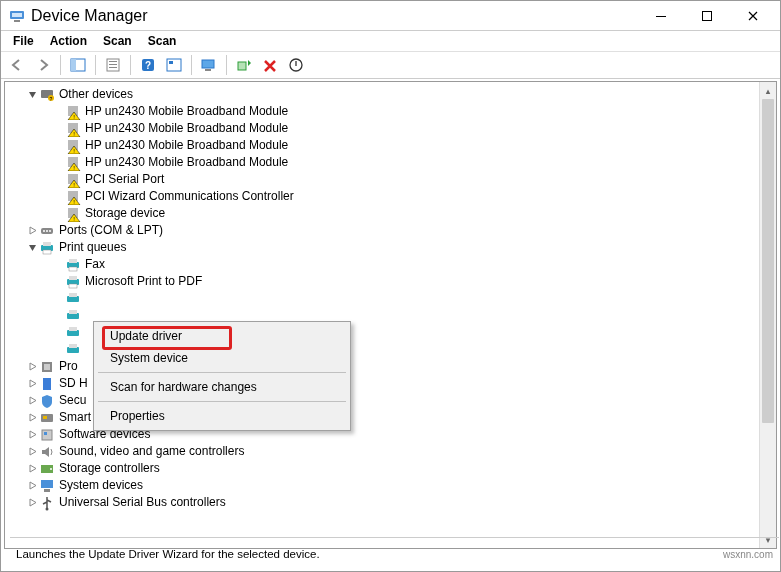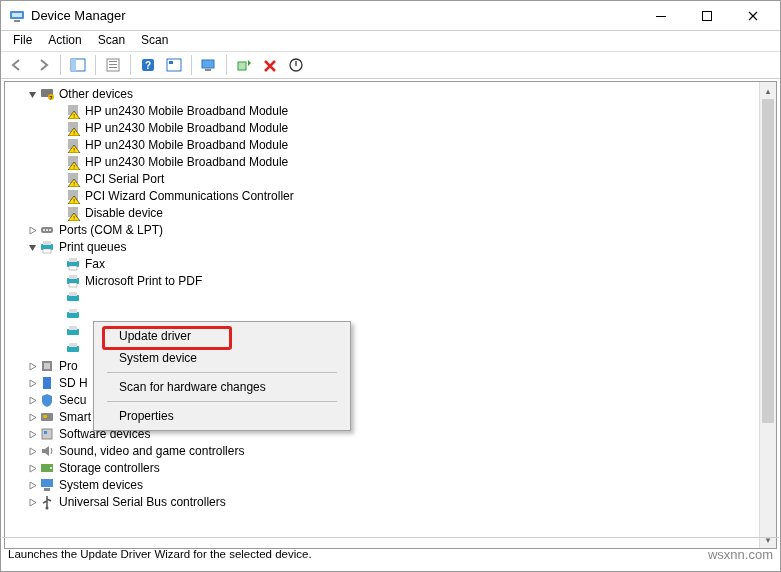--- a/index.html
+++ b/index.html
@@ -17,28 +17,28 @@
   }
   .titlebar {
     height: 30px;
     display: flex;
     align-items: center;
     padding: 0 4px 0 8px;
     border-bottom: 1px solid #ccc;
     background: #fff;
   }
   .titlebar .app-icon { width: 16px; height: 16px; margin-right: 6px; display:inline-flex; align-items:center; justify-content:center;}
-  .titlebar .title { flex: 1; font-size: 13px; }
+  .titlebar .title { flex: 1; font-size: 16px; }
   .win-controls { display: flex; }
   .win-controls .wc {
     width: 46px; height: 30px; display: flex; align-items: center; justify-content: center;
     font-family: "Segoe UI Symbol", sans-serif; font-size: 10px;
   }
   .menubar {
-    height: 20px; display: flex; align-items: flex-start; padding: 0 4px;
+    height: 20px; display: flex; align-items: center; padding: 0 4px; font-weight: bold;
   }
   .menubar .menu { padding: 2px 8px; font-size: 12px; }
   .toolbar {
     height: 28px; display: flex; align-items: center; padding: 0 4px;
     border-top: 1px solid #e0e0e0;
     border-bottom: 1px solid #ccc;
     gap: 2px;
   }
   .toolbar .tb {
     width: 24px; height: 22px; display:flex; align-items:center; justify-content:center;
@@ -50,21 +50,21 @@
     top: 80px; left: 3px; right: 3px; bottom: 22px;
     border: 1px solid #999;
     background: #fff;
     overflow: hidden;
     font-size: 12px;
   }
   .tree {
     padding: 4px 0 0 0;
   }
   .node {
-    display: flex; height: 17px; line-height: 17px;
+    display: flex; align-items: center; height: 17px; line-height: 17px;
     white-space: nowrap; padding-right: 6px;
   }
   .twisty {
     width: 14px; text-align: center; color: #555; font-size: 10px;
     display:inline-flex; align-items:center; justify-content:center;
   }
   .icon {
     width: 16px; height: 16px; margin-right: 4px;
     display:inline-flex; align-items:center; justify-content:center; flex-shrink: 0;
   }
@@ -72,33 +72,33 @@
   .indent-3 { padding-left: 60px; }
   .scrollbar {
     position: absolute; right:0; top:0; bottom:0; width:17px;
     background:#f0f0f0; border-left:1px solid #ddd;
     display:flex; flex-direction:column; align-items:center;
   }
   .sb-btn { height:17px; width:17px; display:flex; align-items:center; justify-content:center; color:#666; font-size:9px;}
   .sb-track { flex:1; position:relative; width:100%;}
   .sb-thumb { position:absolute; top:0; left:2px; right:2px; height:75%; background:#cdcdcd; border-radius:1px;}
   .statusbar {
-    position: absolute; left:1px; right:1px; bottom:1px; height:23px;
+    position: absolute; left:9px; right:1px; bottom:1px; height:23px;
     display:flex; align-items:center; padding: 16px 6px;
     border-top: 1px solid #ccc; font-size: 11.5px;
     justify-content: space-between;
   }
   .context-menu {
     position: absolute;
     left: 92px; top: 320px;
     width: 258px;
     background: #f0f0f0;
     border: 1px solid #a0a0a0;
     box-shadow: 3px 3px 4px rgba(0,0,0,0.25);
-    padding: 3px 11px;
+    padding: 3px 2px;
     z-index: 50;
   }
   .cm-item {
     height: 22px; display:flex; align-items:center;
     padding: 0 14px; font-size:12px;
   }
   .cm-item.bold { font-weight: normal; }
   .cm-sep { height:1px; background:#c0c0c0; margin: 3px 2px; }
   .highlight-box {
     position:absolute;
@@ -294,21 +294,21 @@
       <span>PCI Wizard Communications Controller</span>
     </div>
     <div class="node indent-3">
       <span class="icon">
           <svg width="16" height="16">
             <rect x="3" y="2" width="10" height="10" fill="#b9b9b9"></rect>
             <path d="M9 8 L15 16 L3 16 Z" fill="#ffd900" stroke="#000" stroke-width="0.5"></path>
             <text x="9" y="15" font-size="6" text-anchor="middle">!</text>
           </svg>
         </span>
-      <span>Disable device</span>
+      <span>Storage device</span>
     </div>
 
     <div class="node indent-1">
       <span class="twisty">
           <svg width="9" height="9">
             <path d="M2 1 L8 4.5 L2 8 Z" fill="none" stroke="#888"></path>
           </svg>
         </span>
       <span class="icon">
           <svg width="16" height="16">
@@ -532,14 +532,14 @@
   <div class="cm-sep"></div>
   <div class="cm-item">Scan for hardware changes</div>
   <div class="cm-sep"></div>
   <div class="cm-item bold">Properties</div>
 </div>
 
 <div class="highlight-box"></div>
 
 <div class="statusbar">
   <span>Launches the Update Driver Wizard for the selected device.</span>
-  <span style="color:#888;font-size:13px;">wsxnn.com</span>
+  <span style="color:#888;font-size:10px;">wsxnn.com</span>
 </div>
 
 </body></html>

